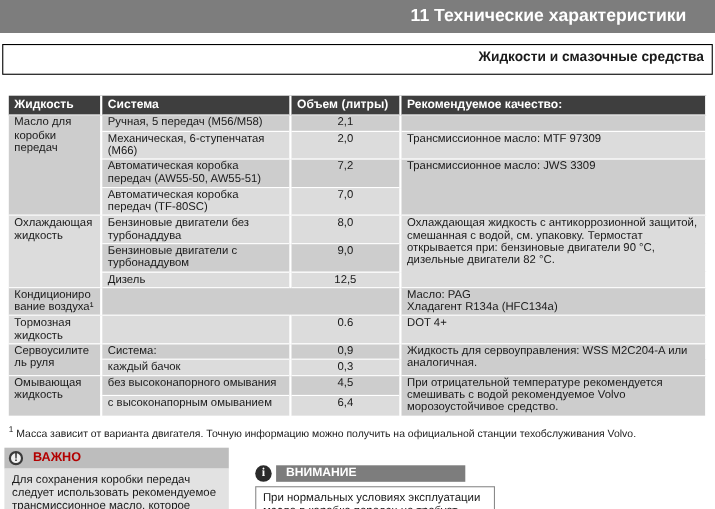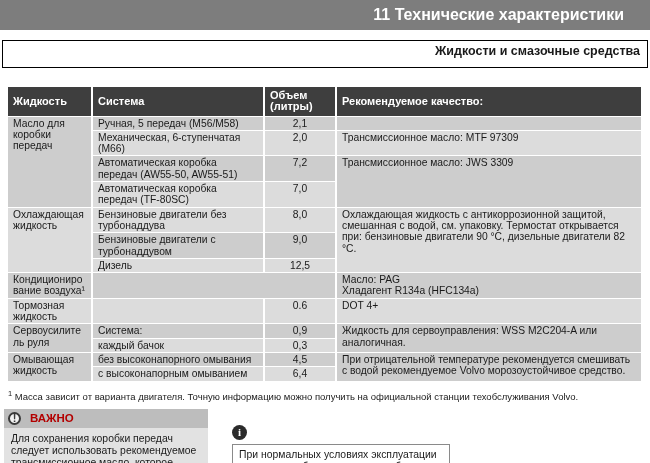--- a/index.html
+++ b/index.html
@@ -16,21 +16,21 @@
                text-align:right; padding-right:7px; }
 
   
   table.fluids { border-collapse:collapse; margin:19px 7px 0 8px; width:635px;
                  font-size:10.3px; line-height:11.3px; }
   table.fluids th { background:#3e3e3e; color:#fff; font-weight:bold; font-size:11px;
                     text-align:left; padding:3px 5px; border-right:2px solid #fff;
                     border-bottom:1px solid #fff; }
   table.fluids td { padding:1px 5px; vertical-align:top;
                     border-right:2px solid #fff; border-bottom:1px solid #fff; }
-  .w-fluid { width:84px; } .w-sys { width:172px; } .w-vol { width:72px; }
+  .w-fluid { width:84px; } .w-sys { width:172px; } .w-vol { width:100px; }
   td.vol { text-align:center; }
   td.sA { background:#cdcdcd; }
   td.sB { background:#dcdcdc; }
   td.fluid { overflow-wrap:anywhere;margin-left:41px; }
   td.pre { white-space:pre-line; }
 
   
   .footnote { margin:7px 0 0 8px; font-size:9.5px; }
   .footnote sup { font-size:7.5px; }
 
@@ -151,17 +151,18 @@
     <div class="hdr">
       <div class="excl-icon">!</div>
       <div class="ttl">ВАЖНО</div>
     </div>
     <div class="bdy">Для сохранения коробки передач следует использовать рекомендуемое трансмиссионное масло, которое запрещается смешивать с другим трансмиссионным маслом. Если залито другое трансмиссионное масло, обратитесь на ближайшую официальную станцию техобслуживания Volvo для проведения сервисных работ.</div>
   </div>
 
   <div class="note-box">
     <div class="hdr">
       <div class="info-icon">i</div>
+      <div class="bar">ВНИМАНИЕ</div>
     </div>
     <div class="bdy">При нормальных условиях эксплуатации масло в коробке передач не требует замены в течение всего срок службы коробки передач. При неблагоприятных условиях эксплуатации это может оказаться необходимым, см. стр. 246.</div>
   </div>
 
 </div>
 
 </body></html>

